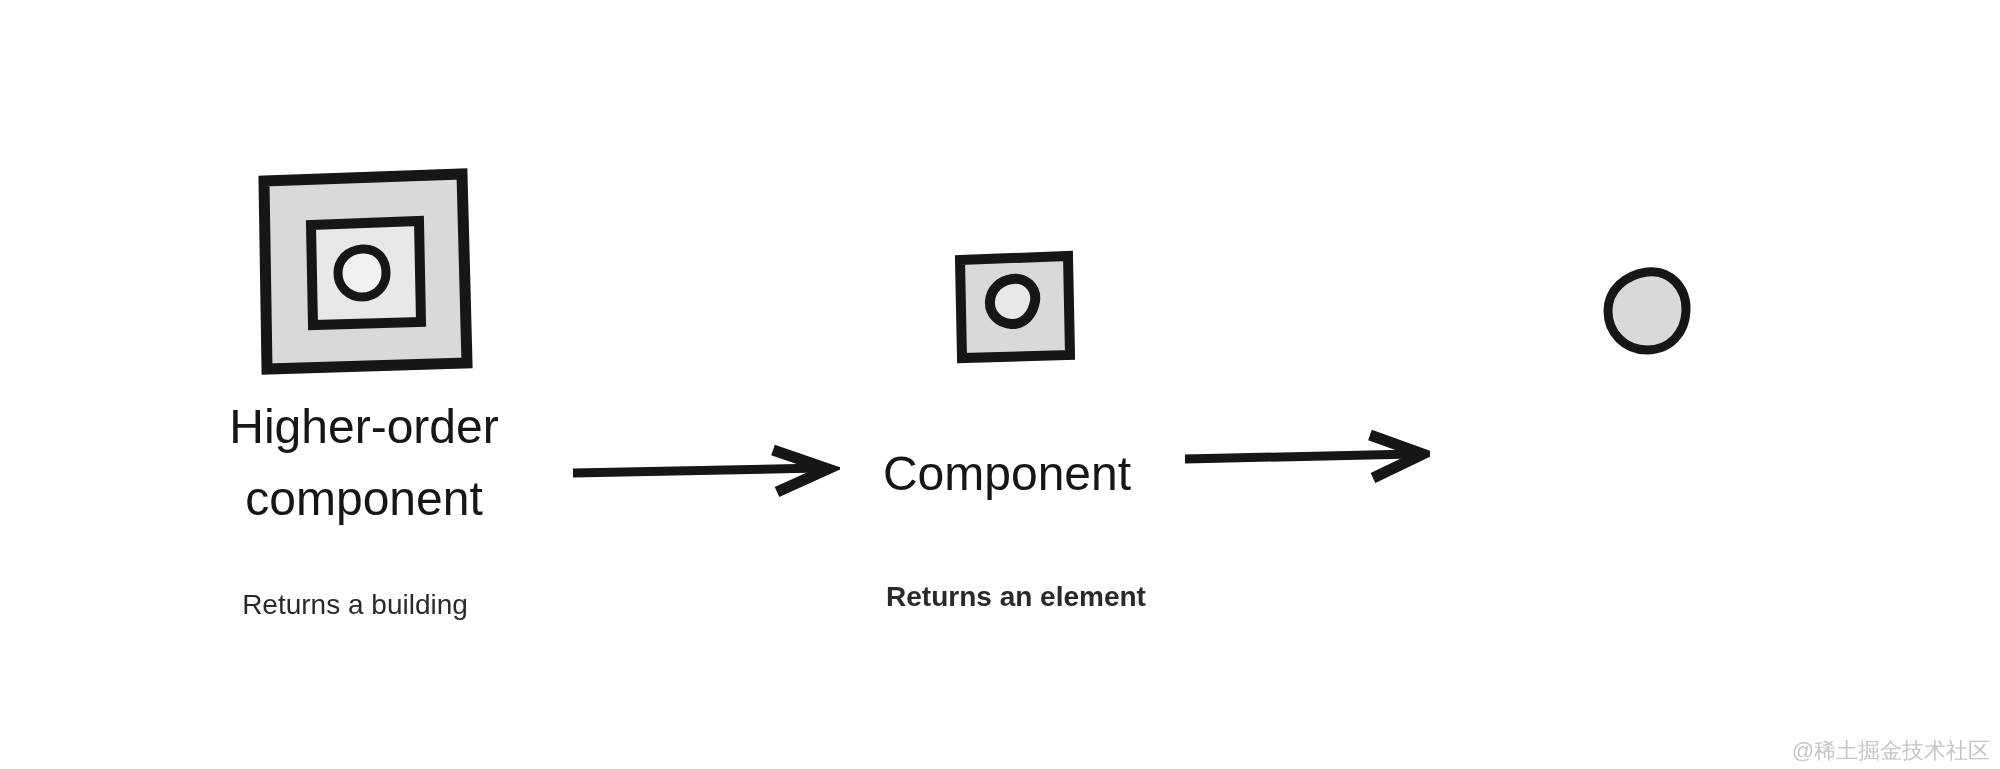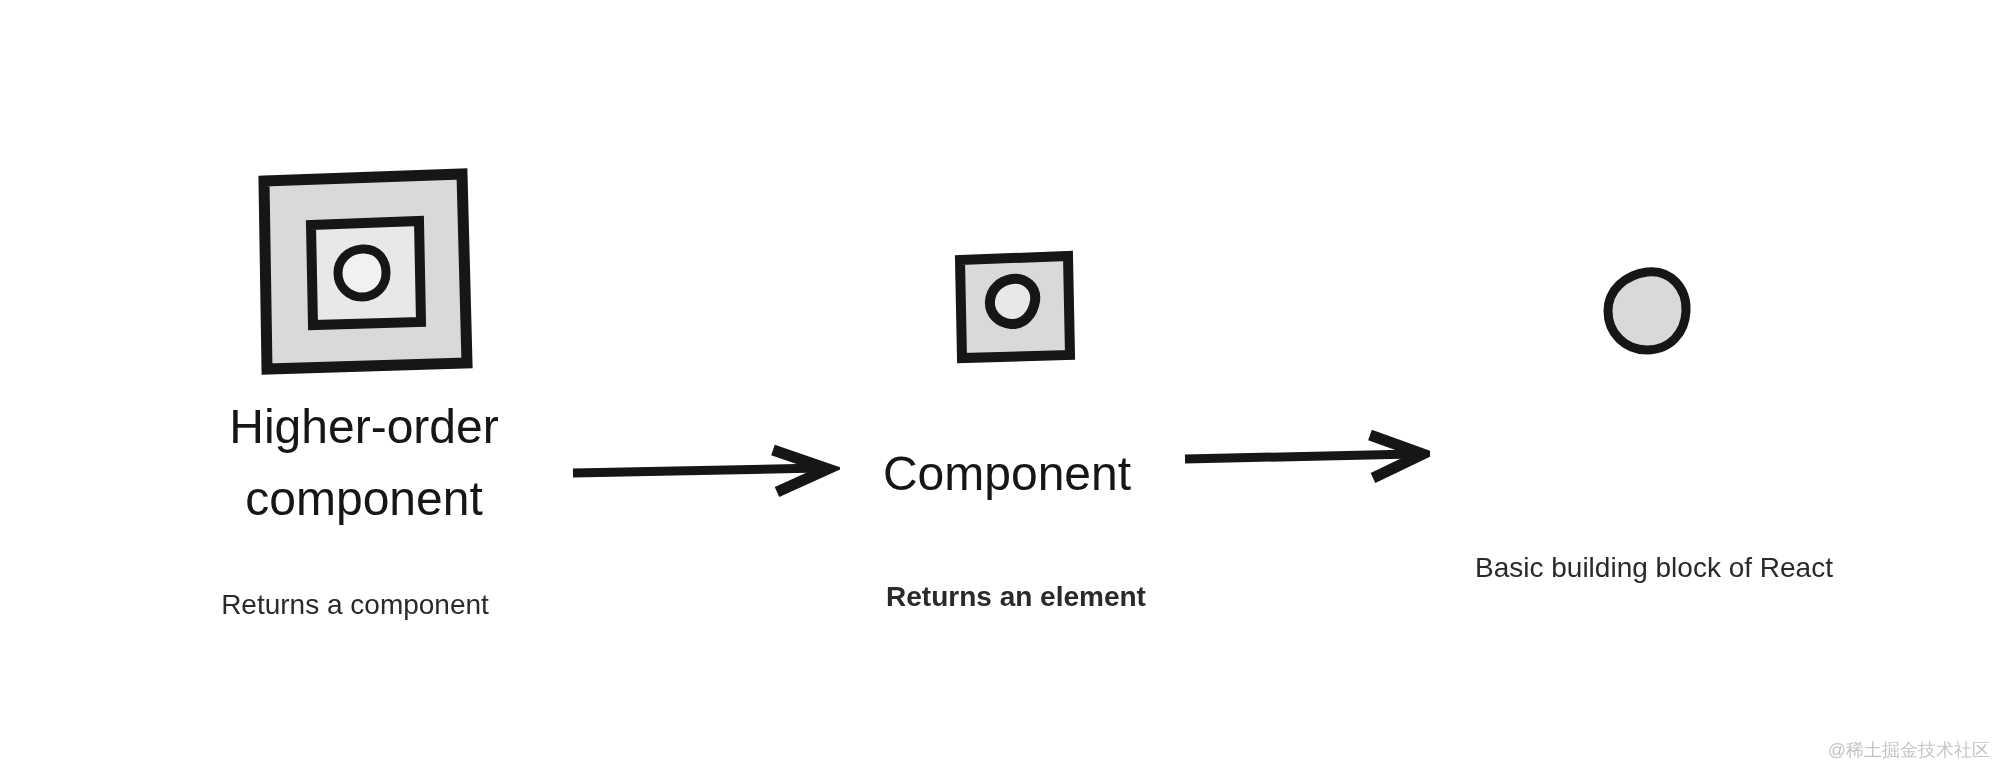--- a/index.html
+++ b/index.html
@@ -20,21 +20,21 @@
     color: var(--ink, #1a1a1a);
     white-space: normal;
   }
   .node-subtitle {
     font-size: 28px;
     line-height: 34px;
     text-align: center;
     color: var(--subtitle-text, #2a2a2a);
   }
   .watermark {
-    font-size: 18px;
+    font-size: 22px;
     line-height: 17px;
     color: var(--watermark-text, #c5c5c5);
     white-space: nowrap;
     margin-left: 28px;
   }
   
   .sk-outer  { fill: var(--shape-fill, #d9d9d9);       stroke: var(--ink, #161616); }
   .sk-inner  { fill: var(--shape-fill-inner, #e7e7e7); stroke: var(--ink, #161616); }
   .sk-circle { fill: var(--circle-fill, #f0f0f0);      stroke: var(--ink, #161616); }
   .sk-stroke { fill: none;                             stroke: var(--ink, #161616); }
@@ -47,21 +47,21 @@
   <div class="abs" style="left:252px; top:165px; width:222px; height:212px;">
     <svg width="222" height="212" viewBox="0 0 222 212" aria-hidden="true">
       <path class="sk-outer" d="M 12 16 L 210 9 L 215 198 L 15 204 Z" stroke-width="11" stroke-linejoin="miter"></path>
       <path class="sk-inner" d="M 59 60 L 167 56 L 169 157 L 61 160 Z" stroke-width="10" stroke-linejoin="miter"></path>
       <path class="sk-circle" d="M 110 84 C 124 83 134 93 134 108 C 134 121 124 132 110 132 C 97 132 86 122 86 108 C 86 95 96 85 110 84 Z" stroke-width="9"></path>
     </svg>
   </div>
 
   <div class="abs node-title" style="left:149px; top:391px; width:430px;">Higher-order component</div>
 
-  <div class="abs node-subtitle" style="left:155px; top:588px; width:400px;">Returns a component</div>
+  <div class="abs node-subtitle" style="left:155px; top:588px; width:400px;">Returns a building</div>
 
   <div class="abs" style="left:565px; top:440px; width:275px; height:60px;">
     <svg width="275" height="60" viewBox="0 0 275 60" aria-hidden="true">
       <path class="sk-stroke" d="M 8 33 L 255 28" stroke-width="9" stroke-linecap="butt"></path>
       <polyline class="sk-stroke" points="208,10 263,29 212,52" stroke-width="11" stroke-linejoin="miter" stroke-linecap="butt"></polyline>
     </svg>
   </div>
 
   <div class="abs" style="left:950px; top:247px; width:128px; height:118px;">
     <svg width="128" height="118" viewBox="0 0 128 118" aria-hidden="true">
@@ -81,17 +81,16 @@
     </svg>
   </div>
 
   <div class="abs" style="left:1600px; top:264px; width:96px; height:94px;">
     <svg width="96" height="94" viewBox="0 0 96 94" aria-hidden="true">
       <path class="sk-outer" d="M 47 8 C 70 5 87 24 86 47 C 85 69 70 86 47 86 C 25 86 8 69 8 47 C 8 26 25 11 47 8 Z" stroke-width="9"></path>
     </svg>
   </div>
 
 
-  <div class="abs node-subtitle" style="left:1454px; top:551px; width:400px;">Basic building block of React</div>
 
   <div class="abs watermark" style="right:10px; top:742px;">@稀土掘金技术社区</div>
 
 </div>
 
 </body></html>

